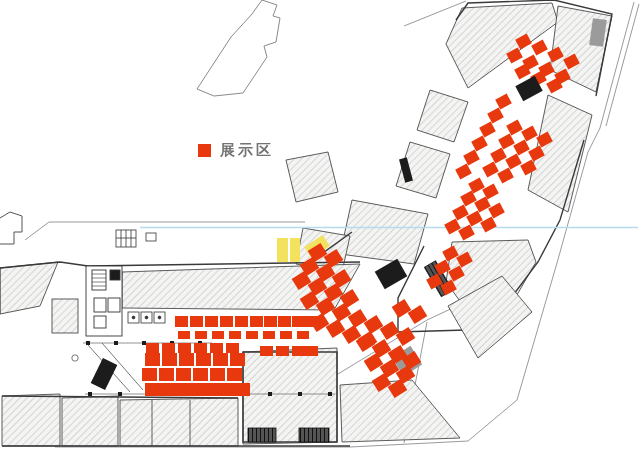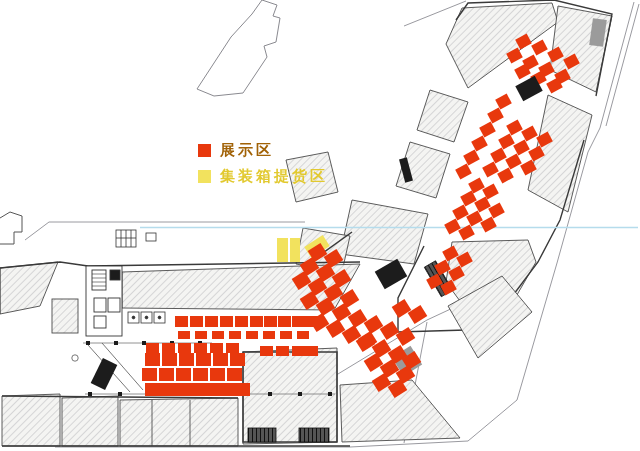--- a/index.html
+++ b/index.html
@@ -282,20 +282,16 @@
           <rect x="518" y="80" width="22" height="17" fill="#1c1c1c" transform="rotate(-28 529 88.5)"></rect>
           <rect x="378" y="264" width="26" height="20" fill="#1c1c1c" transform="rotate(-30 391 274)"></rect>
           <rect x="96" y="360" width="16" height="28" fill="#1c1c1c" transform="rotate(26 104 374)"></rect>
         </g>
       </g>
   </svg>
 
   <div id="legend">
     <div class="legend-row">
       <span class="swatch" id="sw0" style="background: rgb(232, 56, 13);"></span>
-      <span class="legend-label" id="lb0" style="color: #a16207; text-align: center;">展示区</span>
-    </div>
-    <div class="legend-row">
-      <span class="swatch" id="sw1" style="background: rgb(242, 226, 94);"></span>
-      <span class="legend-label" id="lb1" style="color: rgb(226, 201, 47);">集装箱提货区</span>
+      <span class="legend-label" id="lb0" style="color: #737373; text-align: center;">展示区</span>
     </div>
   </div>
 </div>
 
 </body></html>

